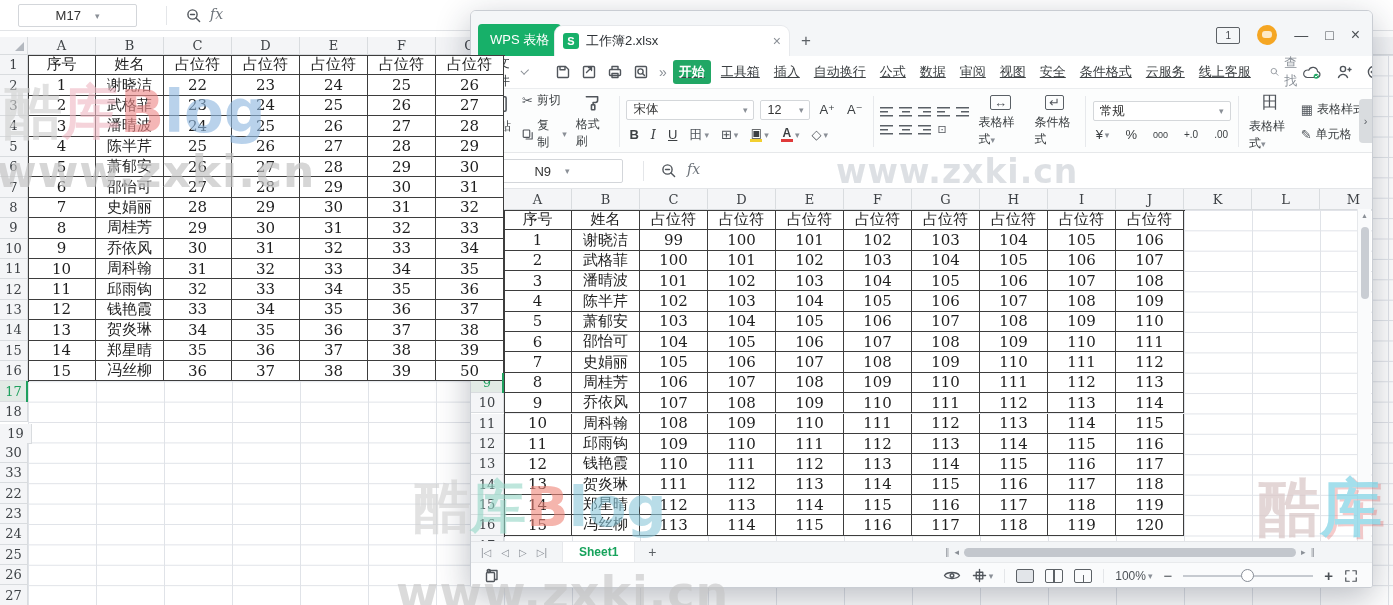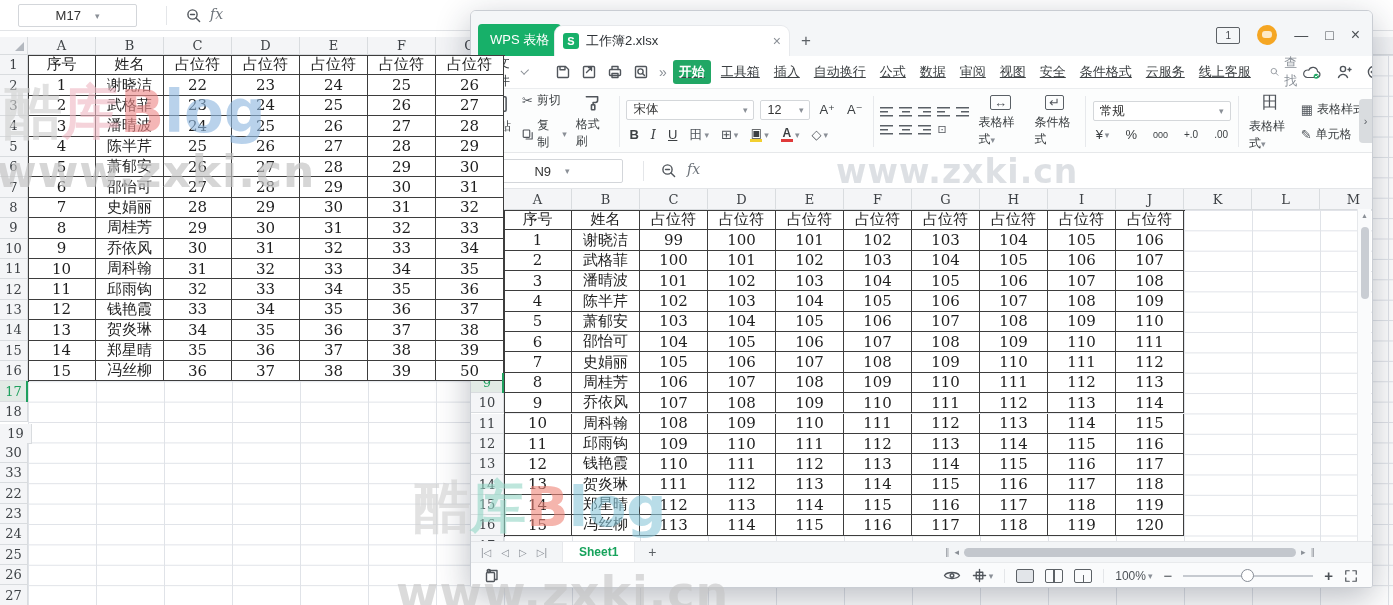--- a/index.html
+++ b/index.html
@@ -808,13 +808,16 @@
 
   <div class="wm" style="left:4px;top:74px;font-size:58px;opacity:.62;">
     <span class="c0">酷</span><span class="c1">库</span><span class="c2">B</span><span class="c3">log</span>
   </div>
   <div class="wm wm-url" style="left:-4px;top:146px;font-size:44px;">www.zxki.cn</div>
   <div class="wm wm-url" style="left:836px;top:152px;font-size:33px;opacity:.55;color:#c3c8cf;">www.zxki.cn</div>
   <div class="wm wm4" style="left:414px;top:470px;font-size:56px;opacity:.6;">
     <span class="c0">酷</span><span class="c1">库</span><span class="c2">B</span><span class="c3">log</span>
   </div>
   <div class="wm wm-url" style="left:396px;top:566px;font-size:46px;opacity:.6;">www.zxki.cn</div>
+  <div class="wm wm6" style="left:1258px;top:466px;font-size:62px;opacity:.7;">
+    <span class="c0">酷</span><span class="c1">库</span>
+  </div>
 </div>
 
 </body></html>

